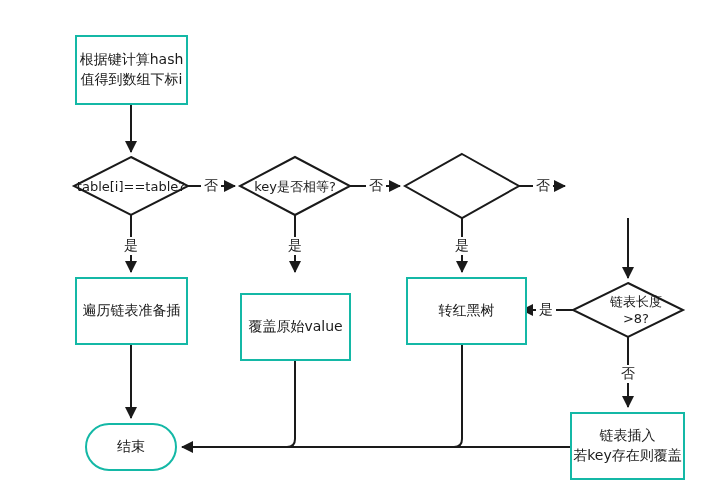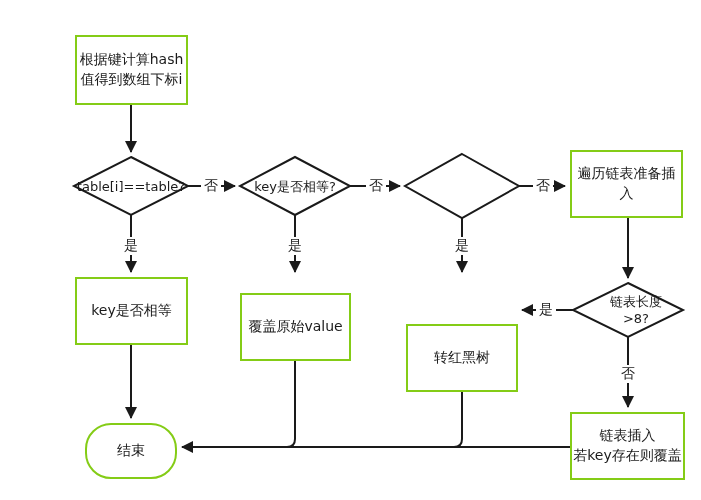--- a/index.html
+++ b/index.html
@@ -8,21 +8,21 @@
     width:701px;height:500px;
     background:#ffffff;
     font-family:"DejaVu Sans","Liberation Sans",sans-serif;
     color:#1a1a1a;
     overflow:hidden;
   }
   #wires{position:absolute;left:0;top:0;width:701px;height:500px;}
   .node{
     position:absolute;
     box-sizing:border-box;
-    border:2px solid #84cc16;
+    border:2px solid #14b8a6;
     background:#ffffff;
     display:flex;align-items:center;justify-content:center;
     text-align:center;
     font-size:14px;line-height:1.4;
     white-space:pre-line;
   }
   .node.pill{border-radius:26px;}
   .diamond-text{
     position:absolute;
     transform:translate(-50%,-50%);
@@ -68,33 +68,31 @@
     <path d="M628,337 V407" marker-end="url(#arw)"></path>
     <path d="M131,345 V418" marker-end="url(#arw)"></path>
     <path d="M570,447 H182" marker-end="url(#arw)"></path>
     <path d="M295,345 V439 Q295,447 287,447"></path>
     <path d="M462,345 V439 Q462,447 454,447"></path>
   </svg>
 
   <div class="node" style="left:75px;top:35px;width:113px;height:70px;">根据键计算hash
 值得到数组下标i</div>
 
-  <div class="node" style="left:75px;top:277px;width:113px;height:68px;">key是否相等</div>
+  <div class="node" style="left:75px;top:277px;width:113px;height:68px;">遍历链表准备插</div>
 
   <div class="node" style="left:240px;top:277px;width:111px;height:68px;margin-top:16px;">覆盖原始value</div>
 
-  <div class="node" style="left:406px;top:277px;width:112px;height:68px;margin-top:47px;">转红黑树</div>
+  <div class="node" style="left:406px;top:277px;width:121px;height:68px;">转红黑树</div>
 
-  <div class="node" style="left:570px;top:150px;width:113px;height:68px;">遍历链表准备插
-入</div>
 
   <div class="node" style="left:570px;top:412px;width:115px;height:68px;">链表插入
 若key存在则覆盖</div>
 
-  <div class="node pill" style="left:85px;top:423px;width:92px;height:56px;">结束</div>
+  <div class="node pill" style="left:85px;top:423px;width:92px;height:48px;">结束</div>
 
   <div class="diamond-text" style="left:131px;top:187px;">table[i]==table?</div>
   <div class="diamond-text" style="left:295px;top:187px;">key是否相等?</div>
   <div class="diamond-text" style="left:636px;top:311px;">链表长度&gt;8?</div>
 
   <span class="edge-label" style="left:211px;top:186px;">否</span>
   <span class="edge-label" style="left:376px;top:186px;">否</span>
   <span class="edge-label" style="left:543px;top:186px;">否</span>
   <span class="edge-label" style="left:131px;top:246px;">是</span>
   <span class="edge-label" style="left:295px;top:246px;">是</span>

